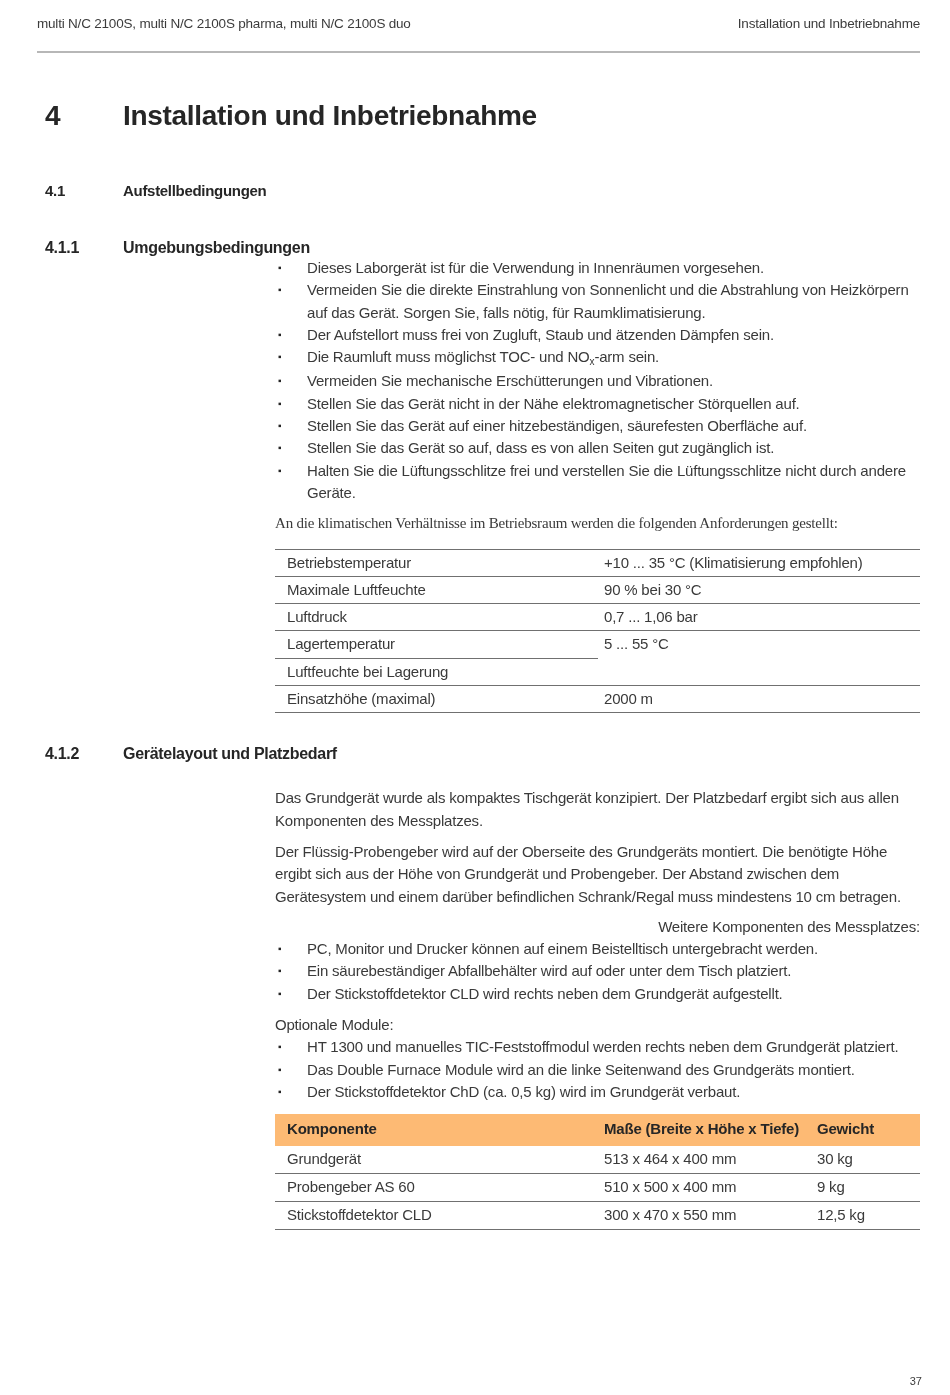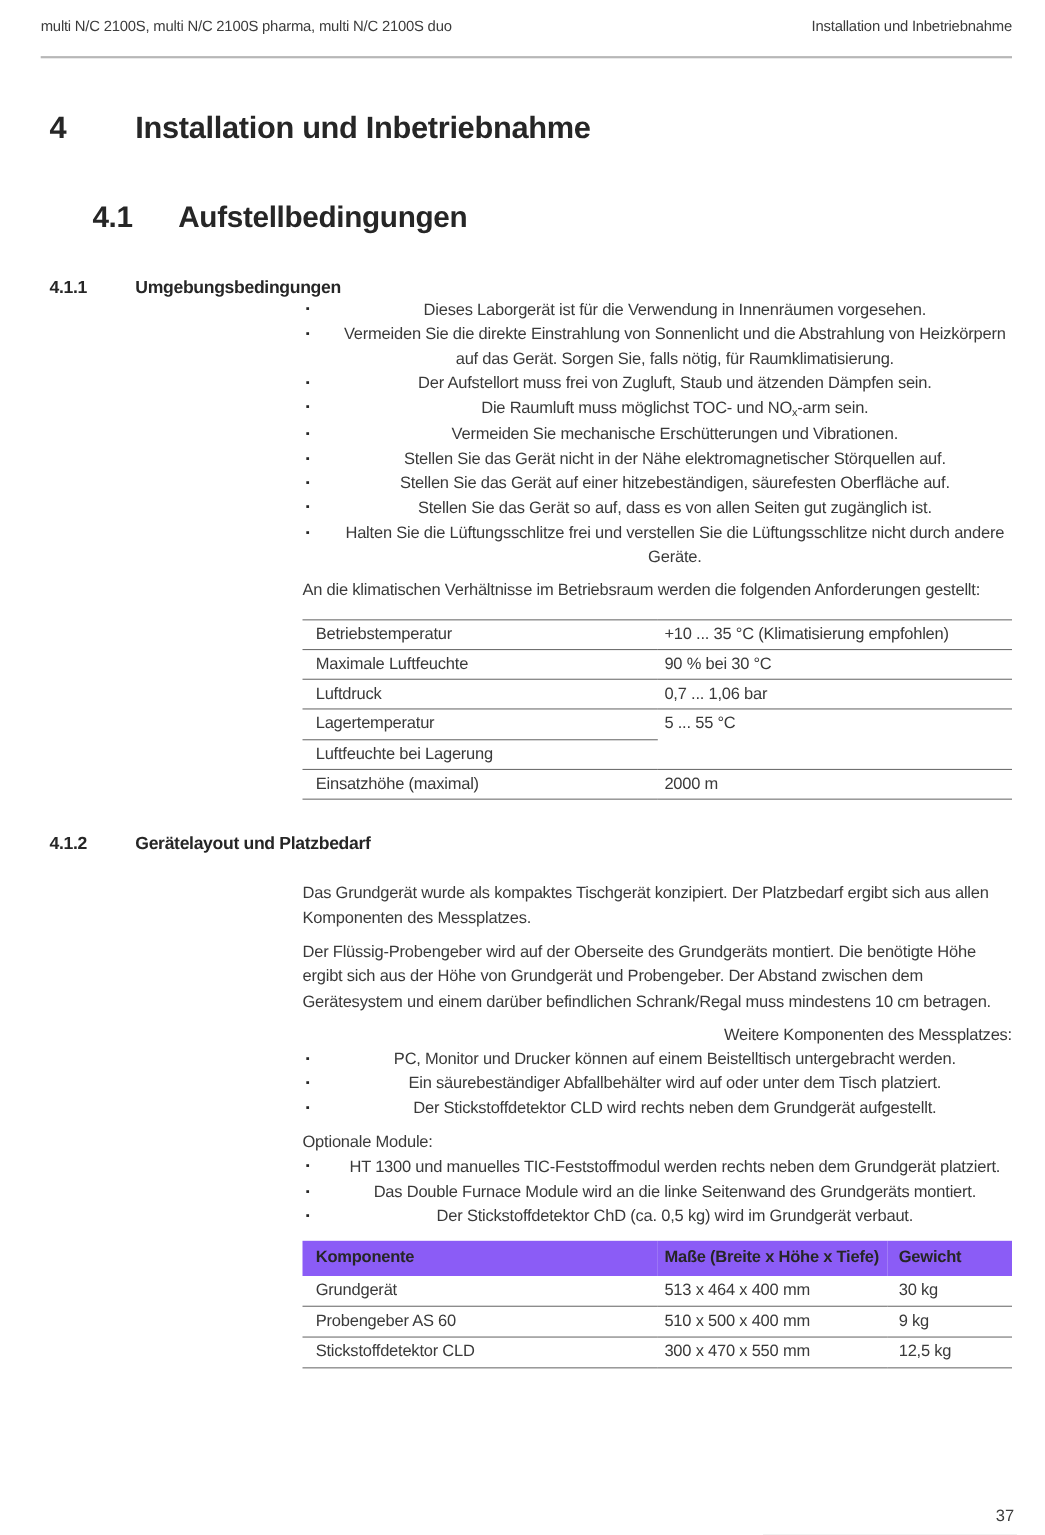--- a/index.html
+++ b/index.html
@@ -20,57 +20,57 @@
   }
   .header-rule{
     position:absolute;left:37px;right:30px;top:51px;
     height:2px;background:#b7b7b7;
   }
   
   .main{position:absolute;top:95px;left:0;right:0;}
   .h-row{display:flex;align-items:baseline;color:#262626;font-weight:bold;letter-spacing:-0.3px;}
   .h-num{margin-left:45px;flex:0 0 78px;}
   .h1{font-size:28px;margin-top:5px;}
-  .h2{font-size:27px;margin-top:50px;padding-left:39px;}
+  .h2{font-size:15px;margin-top:50px;}
   .h3{font-size:16px;margin-top:40px;}
   .h3b{margin-top:32px;}
 
   .content{margin-left:275px;width:645px;font-size:15px;line-height:22.3px;letter-spacing:-0.2px;}
 
   ul.blist{list-style:none;margin:0;padding:0;}
   ul.blist li{display:flex;}
   .bullet{flex:0 0 29px;padding-left:3px;font-size:10px;line-height:22.3px;color:#262626;}
-  .btext{flex:1;text-align:center;}
+  .btext{flex:1;}
   sub.nox{font-size:10px;vertical-align:baseline;position:relative;top:3px;}
 
   .list1{margin-top:20px;}
-  .p-intro{margin-top:8px;}
+  .p-intro{margin-top:8px;font-family:Liberation Serif, serif;}
   .para{margin-top:9px;}
   .p-label{margin-top:8px;}
 
   
   .t1{margin-top:14px;}
   .t-row{display:flex;gap:0;}
   .t1 .c1{flex:0 0 311px;padding:2px 0 2px 12px;border-top:1.5px solid #707070;}
   .t1 .c2{flex:1;padding:2px 0 2px 6px;border-top:1.5px solid #707070;}
   .t1 .t-row:last-child .c1,.t1 .t-row:last-child .c2{border-bottom:1.5px solid #707070;}
 
   
   .t2{margin-top:11px;}
   .t2 .c1{flex:0 0 311px;padding:2px 0 3px 12px;}
   .t2 .c2{flex:0 0 203px;padding:2px 0 3px 6px;}
   .t2 .c3{flex:1;padding:2px 0 3px 10px;}
   .t2 .thead{font-weight:bold;color:#262626;}
-  .t2 .thead > div{background:#8b5cf6;padding-top:4px;padding-bottom:5px;}
+  .t2 .thead > div{background:#fdba74;padding-top:4px;padding-bottom:5px;}
   .t2 .t-row.r2 > div,.t2 .t-row.r3 > div{border-top:1.5px solid #707070;}
   .t2 .t-row:last-child > div{border-bottom:1.5px solid #707070;}
 
   .page-number{
     position:absolute;right:28px;bottom:8px;
-    font-size:15px;color:#3c3c3c;
+    font-size:11px;color:#3c3c3c;
   }
 </style>
 </head>
 <body>
 
 <div class="page">
 
   <div class="header">
     <span>multi N/C 2100S, multi N/C 2100S pharma, multi N/C 2100S duo</span>
     <span>Installation und Inbetriebnahme</span>

